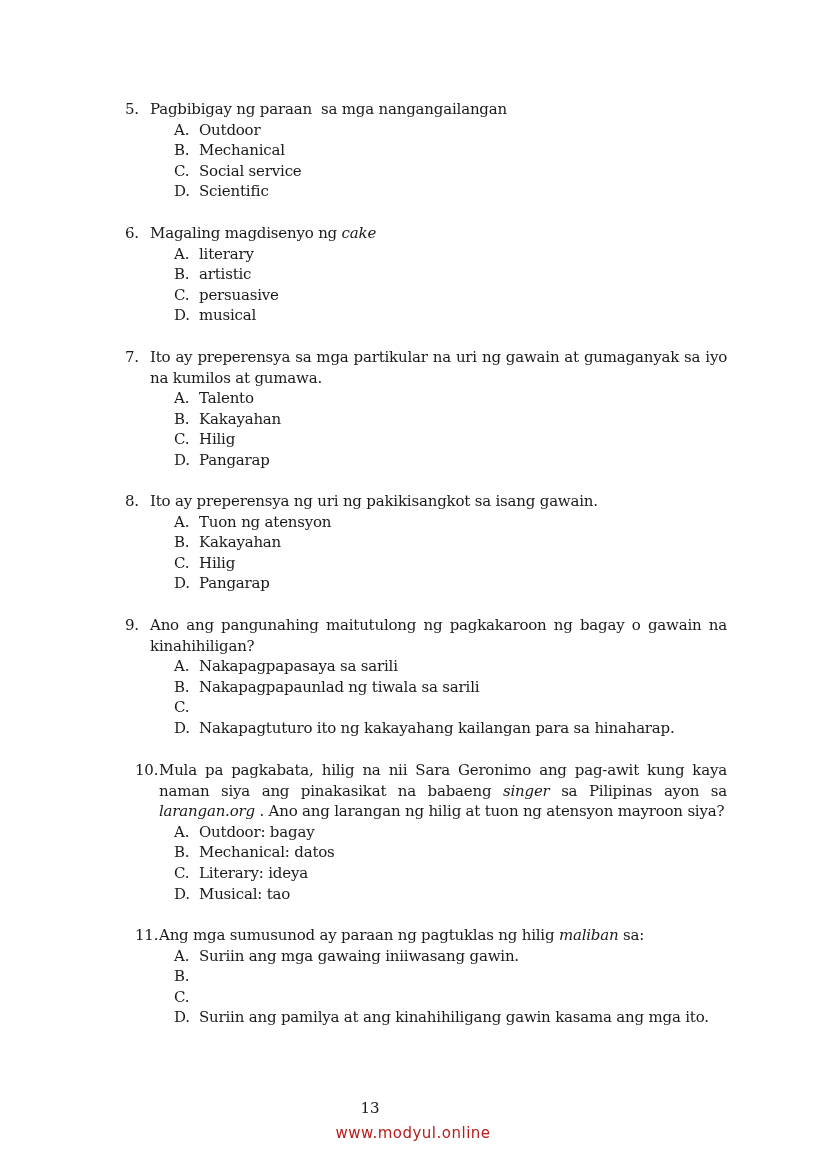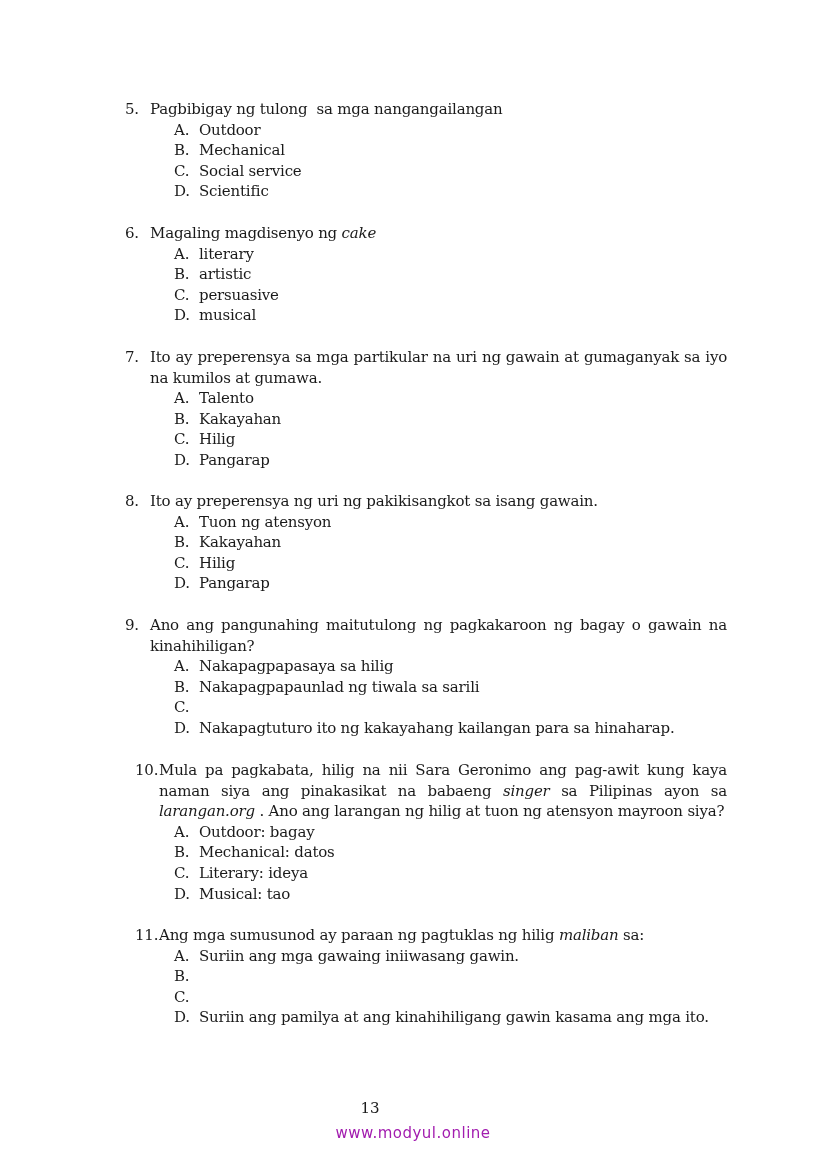--- a/index.html
+++ b/index.html
@@ -9,32 +9,32 @@
   .q { position: absolute; left: 125px; width: 602px; font-size: 15px; line-height: 20.6px; letter-spacing: -0.2px; }
   .q-stem { display: flex; }
   .q-num { width: 25px; flex: none; }
   .q-num.wide { width: 24px; margin-left: 10px; }
   .q-text { flex: 1; text-align: justify; }
   .opts { margin: 0; padding: 0; list-style: none; }
   .opt { display: flex; padding-left: 49px; }
   .opt-letter { width: 25px; flex: none; }
   .page-num { position: absolute; left: 0; width: 740px; top: 1099px; text-align: center; font-size: 15px; }
   .watermark { position: absolute; left: 0; width: 826px; top: 1124px; text-align: center;
-               font-family: "DejaVu Sans", "Liberation Sans", sans-serif; font-size: 15px; color: #a21caf; letter-spacing: 0.5px; }
+               font-family: "DejaVu Sans", "Liberation Sans", sans-serif; font-size: 15px; color: #b91c1c; letter-spacing: 0.5px; }
   em { font-style: italic; }
 </style>
 </head>
 <body>
 
 <div class="page">
 
   <div class="q" style="top:99px">
     <div class="q-stem">
       <span class="q-num">5.</span>
-      <span class="q-text" style="white-space:pre">Pagbibigay ng tulong  sa mga nangangailangan</span>
+      <span class="q-text" style="white-space:pre">Pagbibigay ng paraan  sa mga nangangailangan</span>
     </div>
     <ul class="opts">
       <li class="opt">
           <span class="opt-letter">A.</span>
           <span>Outdoor</span>
         </li>
       <li class="opt">
           <span class="opt-letter">B.</span>
           <span>Mechanical</span>
         </li>
@@ -125,21 +125,21 @@
   </div>
 
   <div class="q" style="top:615px">
     <div class="q-stem">
       <span class="q-num">9.</span>
       <span class="q-text">Ano ang pangunahing maitutulong ng pagkakaroon ng bagay o gawain na kinahihiligan?</span>
     </div>
     <ul class="opts">
       <li class="opt">
           <span class="opt-letter">A.</span>
-          <span>Nakapagpapasaya sa hilig</span>
+          <span>Nakapagpapasaya sa sarili</span>
         </li>
       <li class="opt">
           <span class="opt-letter">B.</span>
           <span>Nakapagpapaunlad ng tiwala sa sarili</span>
         </li>
       <li class="opt">
           <span class="opt-letter">C.</span>
         </li>
       <li class="opt">
           <span class="opt-letter">D.</span>

